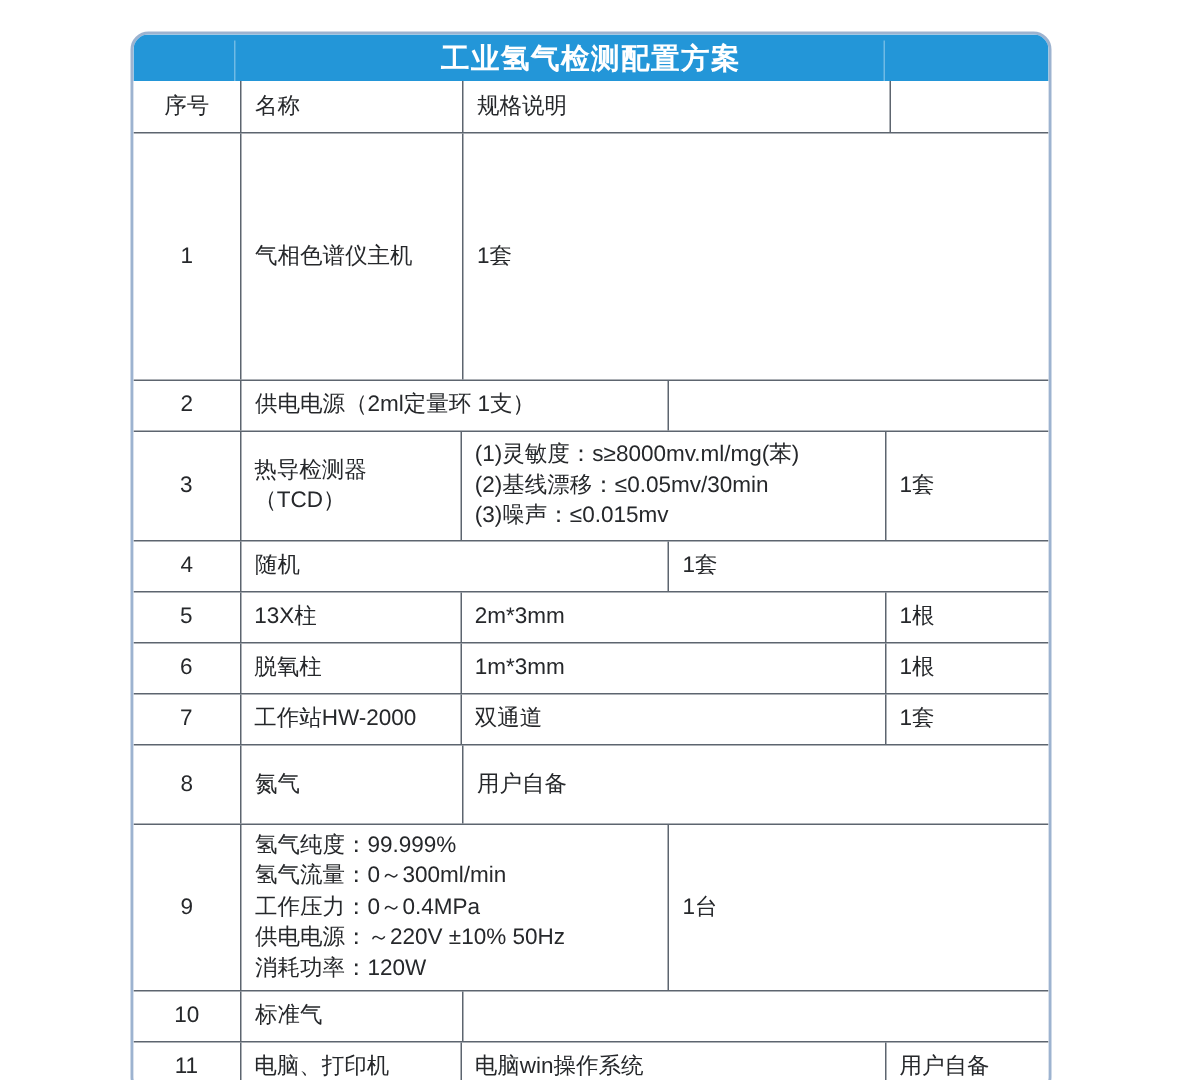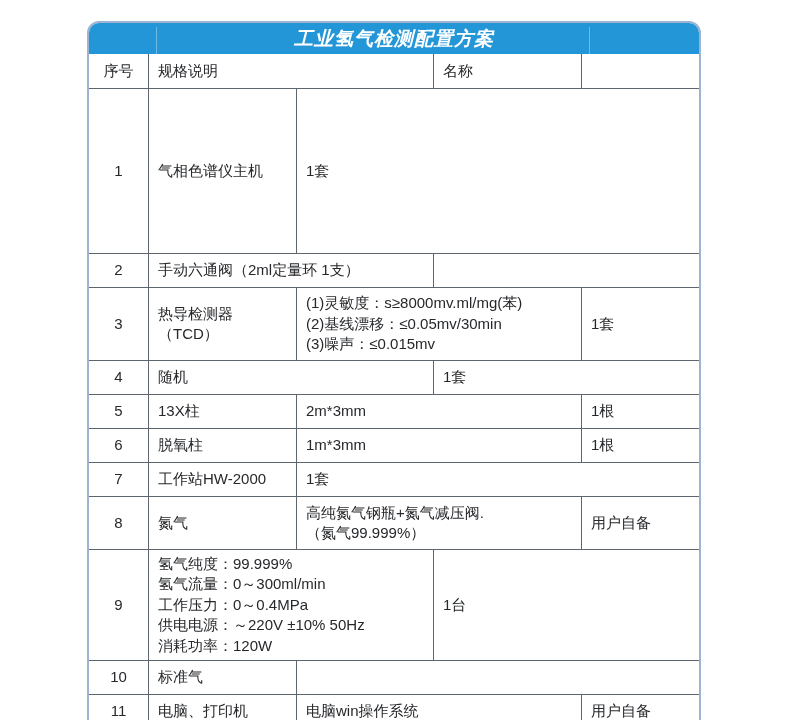--- a/index.html
+++ b/index.html
@@ -8,38 +8,38 @@
     font-family:"Liberation Sans","DejaVu Sans",sans-serif;
     color:#26282b;
   }
   .spec-table{
     position:absolute;left:87px;top:21px;width:614px;
     border:2px solid #9db3d0;border-radius:12px;overflow:hidden;
     box-sizing:border-box;background:#ffffff;
   }
   .title-bar{
     height:31px;background:#2396d8;position:relative;
-    display:flex;align-items:center;justify-content:center;font-style:italic;
+    display:flex;align-items:center;justify-content:center;
   }
   .title-bar .title-text{
     color:#ffffff;font-size:19px;font-weight:bold;letter-spacing:1px;
   }
   .title-divider{
     position:absolute;top:4px;bottom:0;width:1px;background:rgba(255,255,255,0.35);
   }
   .td1{left:67px}.td3{left:500px}
   .tr{display:flex;border-top:1px solid #5d656f;background:#ffffff;}
   .thead{border-top:none;}
   .cell{
     box-sizing:border-box;display:flex;align-items:center;
     font-size:15px;line-height:20.4px;
     border-right:1px solid #5d656f;
     padding:4px 6px 4px 9px;
   }
-  .c-no{width:60px;justify-content:center;padding-left:0;padding-right:0;text-align:right;}
+  .c-no{width:72px;justify-content:center;padding-left:0;padding-right:0;text-align:right;}
   .c-name{width:148px;}
   .c-spec{width:285px;white-space:pre-line;}
   .c-qty{width:109px;border-right:none;}
   .h33{min-height:33px;}
   .h34{min-height:34px;}
   .h52{min-height:52px;}
   .h72{min-height:72px;}
   .h104{min-height:104px;}
   .h164{min-height:164px;}
 </style>
@@ -49,33 +49,33 @@
 <div class="spec-table">
 
   <div class="title-bar">
     <span class="title-divider td1"></span>
     <span class="title-divider td3"></span>
     <span class="title-text">工业氢气检测配置方案</span>
   </div>
 
   <div class="tr thead h34">
     <div class="cell c-no">序号</div>
+    <div class="cell c-name">名称</div>
     <div class="cell c-spec">规格说明</div>
-    <div class="cell c-name">名称</div>
   </div>
 
   <div class="tr h164">
     <div class="cell c-no">1</div>
     <div class="cell c-name">气相色谱仪主机</div>
     <div class="cell c-qty">1套</div>
   </div>
 
   <div class="tr h33">
     <div class="cell c-no">2</div>
-    <div class="cell c-spec">手动六通阀（2ml定量环 1支）</div>
+    <div class="cell c-spec">供电电源（2ml定量环 1支）</div>
   </div>
 
   <div class="tr h72">
     <div class="cell c-no">3</div>
     <div class="cell c-name">热导检测器（TCD）</div>
     <div class="cell c-spec">(1)灵敏度：s≥8000mv.ml/mg(苯)
 (2)基线漂移：≤0.05mv/30min
 (3)噪声：≤0.015mv</div>
     <div class="cell c-qty">1套</div>
   </div>
@@ -96,28 +96,27 @@
   <div class="tr h33">
     <div class="cell c-no">6</div>
     <div class="cell c-name">脱氧柱</div>
     <div class="cell c-spec">1m*3mm</div>
     <div class="cell c-qty">1根</div>
   </div>
 
   <div class="tr h33">
     <div class="cell c-no">7</div>
     <div class="cell c-name">工作站HW-2000</div>
+    <div class="cell c-spec">双通道</div>
     <div class="cell c-qty">1套</div>
   </div>
 
   <div class="tr h52">
     <div class="cell c-no">8</div>
     <div class="cell c-name">氮气</div>
-    <div class="cell c-spec">高纯氮气钢瓶+氮气减压阀.
-（氮气99.999%）</div>
     <div class="cell c-qty">用户自备</div>
   </div>
 
   <div class="tr h104">
     <div class="cell c-no">9</div>
     <div class="cell c-spec">氢气纯度：99.999%
 氢气流量：0～300ml/min
 工作压力：0～0.4MPa
 供电电源：～220V ±10% 50Hz
 消耗功率：120W</div>

